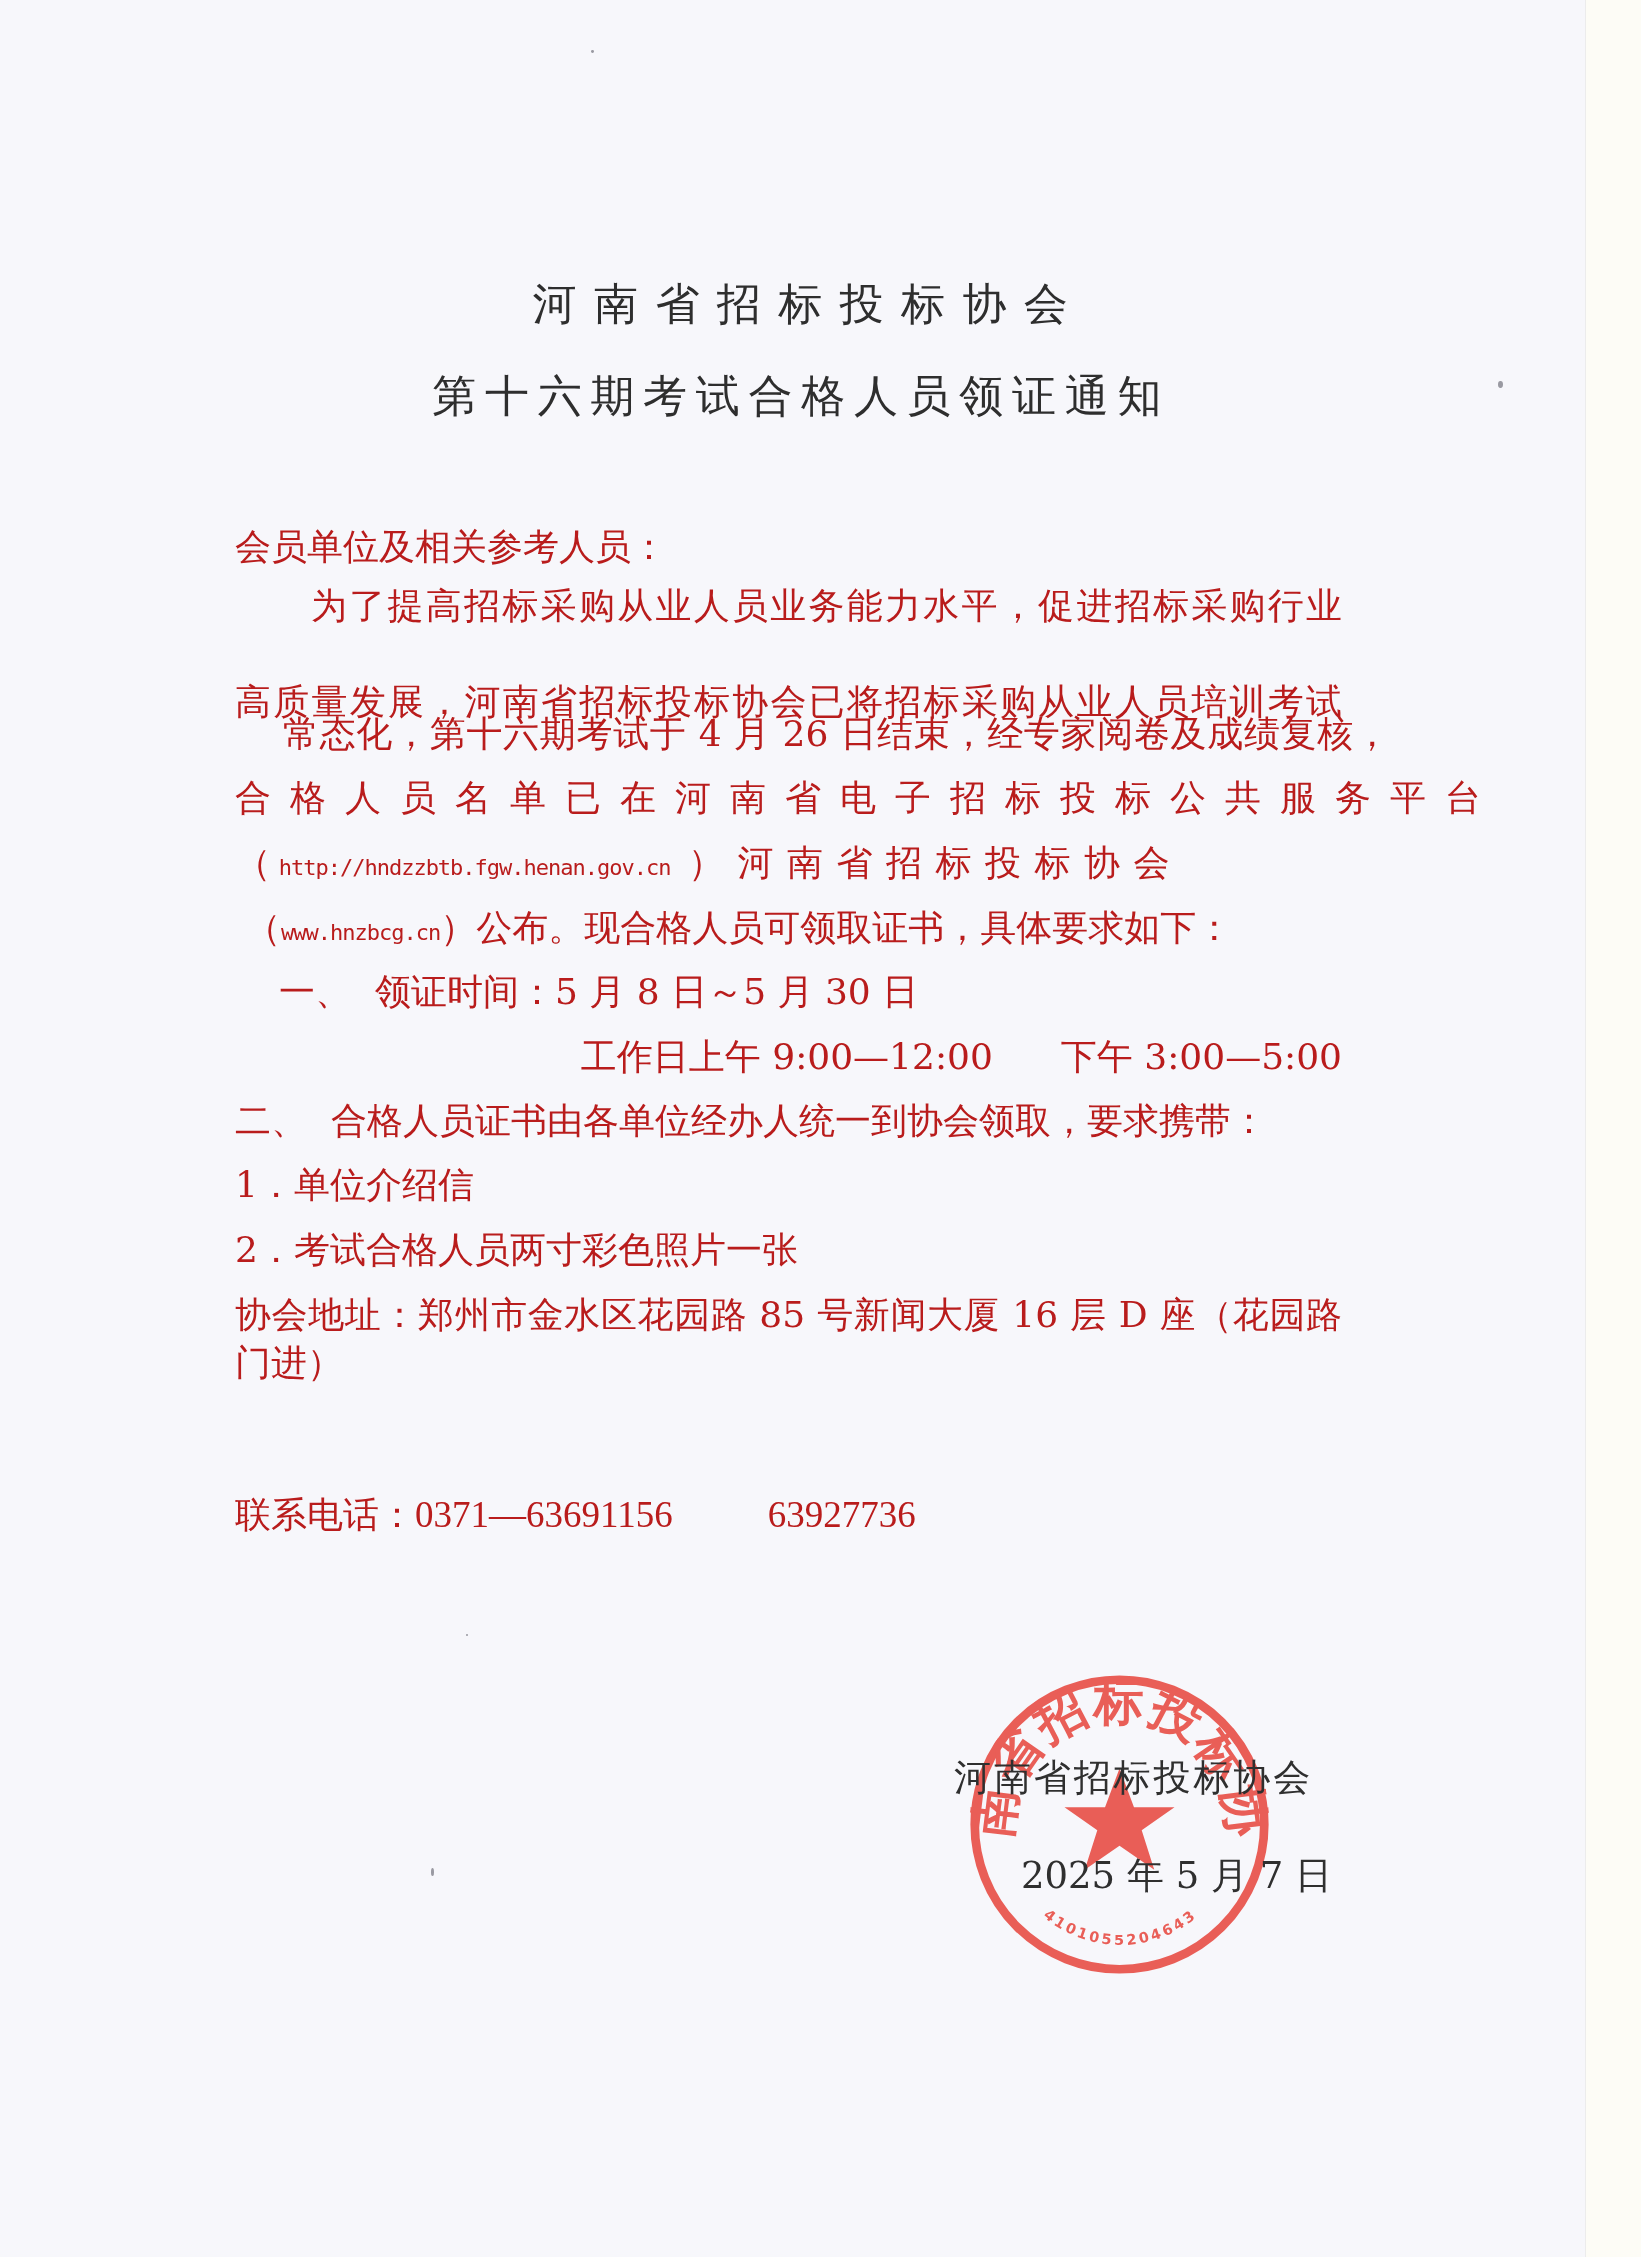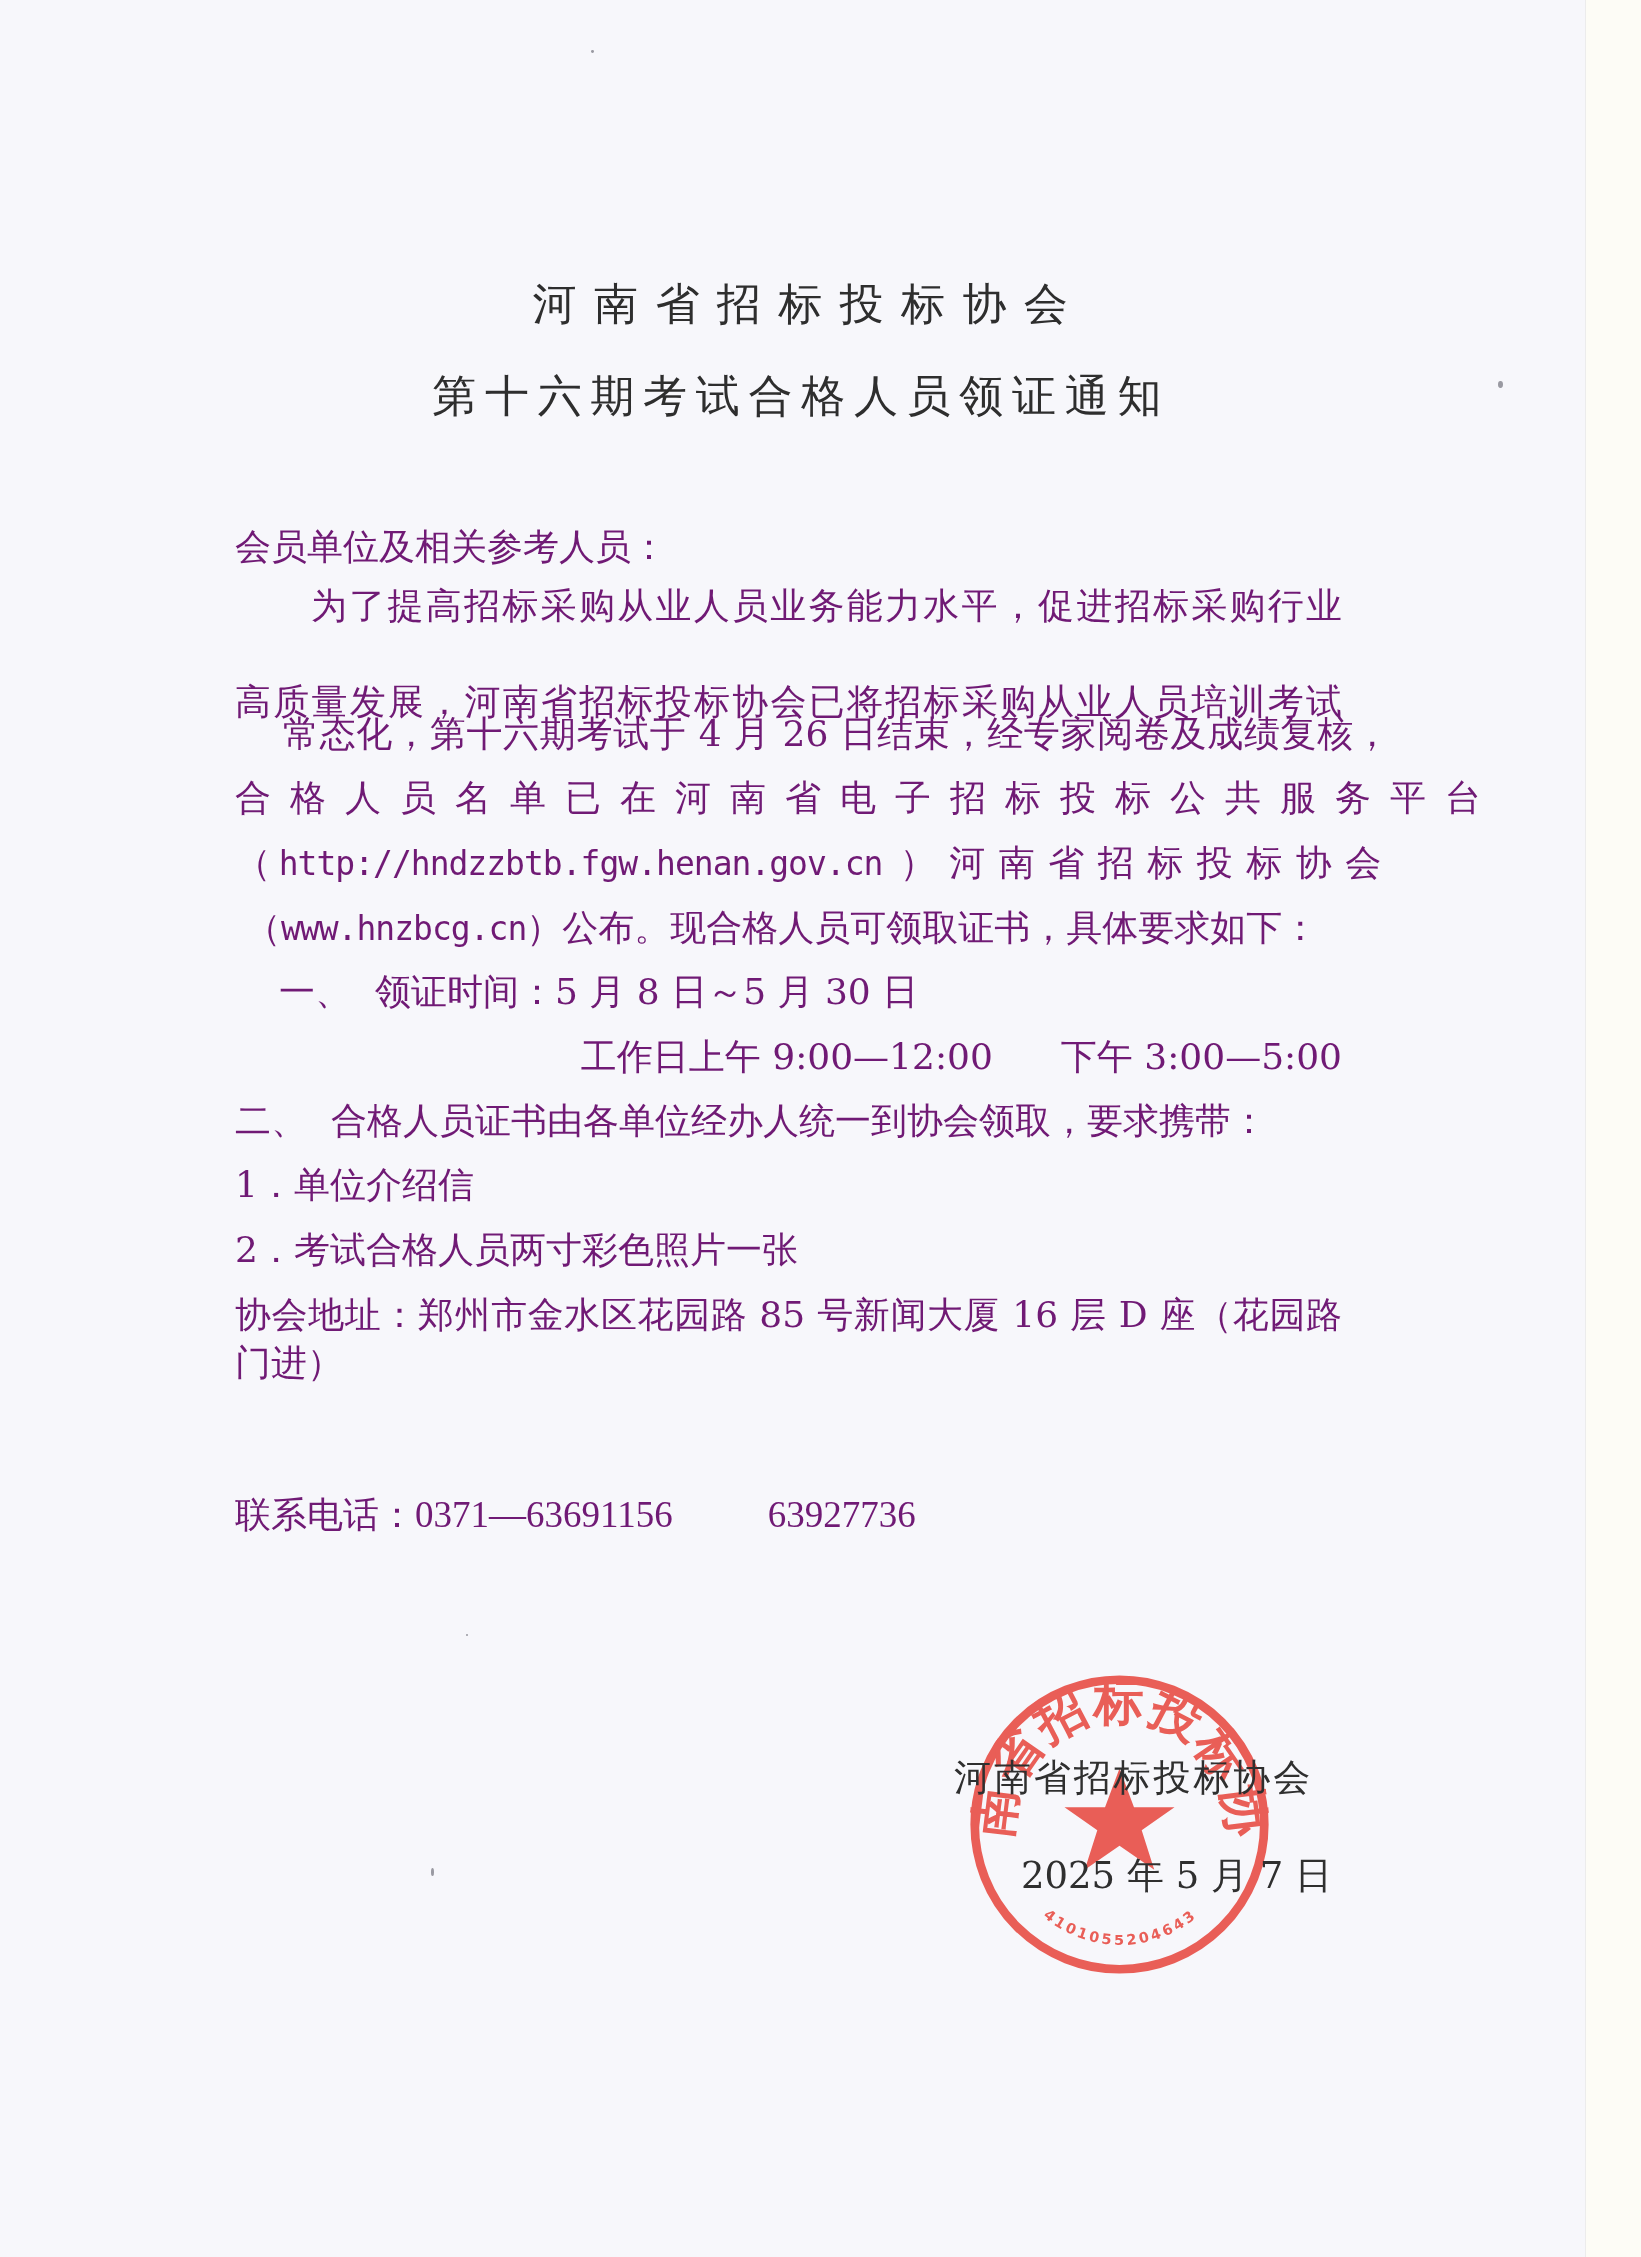--- a/index.html
+++ b/index.html
@@ -15,24 +15,24 @@
   }
   .title {
     position: absolute; left: 0; width: 1641px; text-align: center;
     font-size: 44px; line-height: 58px; color: #2e2e2e; white-space: nowrap;
   }
   .title.t1 { top: 275px; letter-spacing: 17.4px; left: -11.6px; }
   .title.t2 { top: 367px; letter-spacing: 8.7px; left: -19.3px; }
   .line {
     position: absolute; left: 235px; width: 1107px;
     font-size: 36px; line-height: 46px; height: 46px; white-space: nowrap;
-    color: #701a75;
+    color: #b91c1c;
   }
   .line.justify { text-align: justify; text-align-last: justify; white-space: normal; overflow: hidden; }
-  .mono { font-family: "DejaVu Sans Mono", "Liberation Mono", monospace; font-size: 33px; letter-spacing: -1px; }
+  .mono { font-family: "DejaVu Sans Mono", "Liberation Mono", monospace; font-size: 22px; letter-spacing: -1px; }
   .num { font-family: "Liberation Serif", serif; font-size: 37px; }
   .gap-label { display: inline-block; width: 96px; }
   .spacer-l { display: inline-block; width: 68px; }
   .spacer-xl { display: inline-block; width: 95px; }
   .sig {
     position: absolute; font-size: 37px; line-height: 46px; color: #2f2f2f; white-space: nowrap; z-index: 3;
   }
   .stamp {
     position: absolute; left: 967px; top: 1672px; width: 305px; height: 305px; z-index: 2;
     opacity: 0.92;

